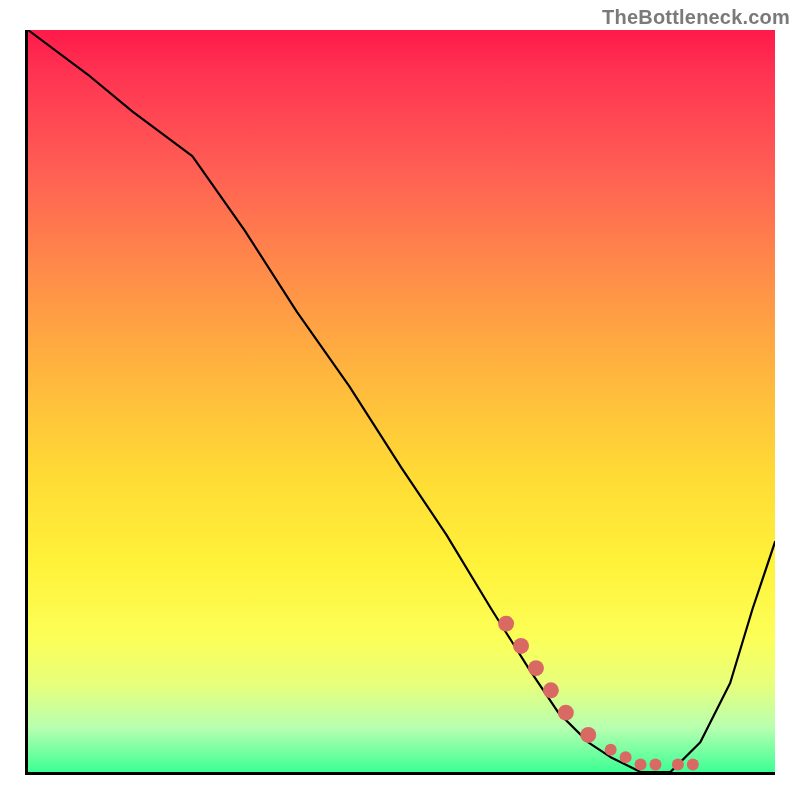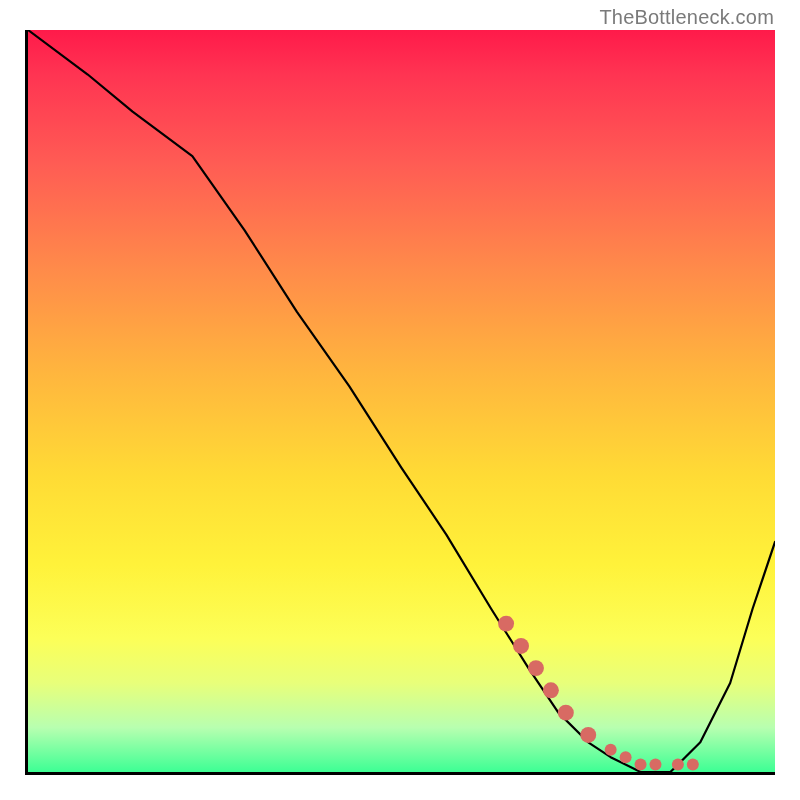--- a/index.html
+++ b/index.html
@@ -10,23 +10,23 @@
   }
   .chart-container {
     position: relative;
     width: 800px;
     height: 800px;
     background: #ffffff;
   }
   .attribution {
     position: absolute;
     top: 6px;
-    right: 26px;
+    right: 10px;
     font-size: 20px;
-    font-weight: normal;
+    font-weight: bold;
     color: #7a7a7a;
     letter-spacing: 0.2px;
   }
   .plot-area {
     position: absolute;
     left: 25px;
     top: 30px;
     width: 750px;
     height: 745px;
     border-left: 3px solid #000;

